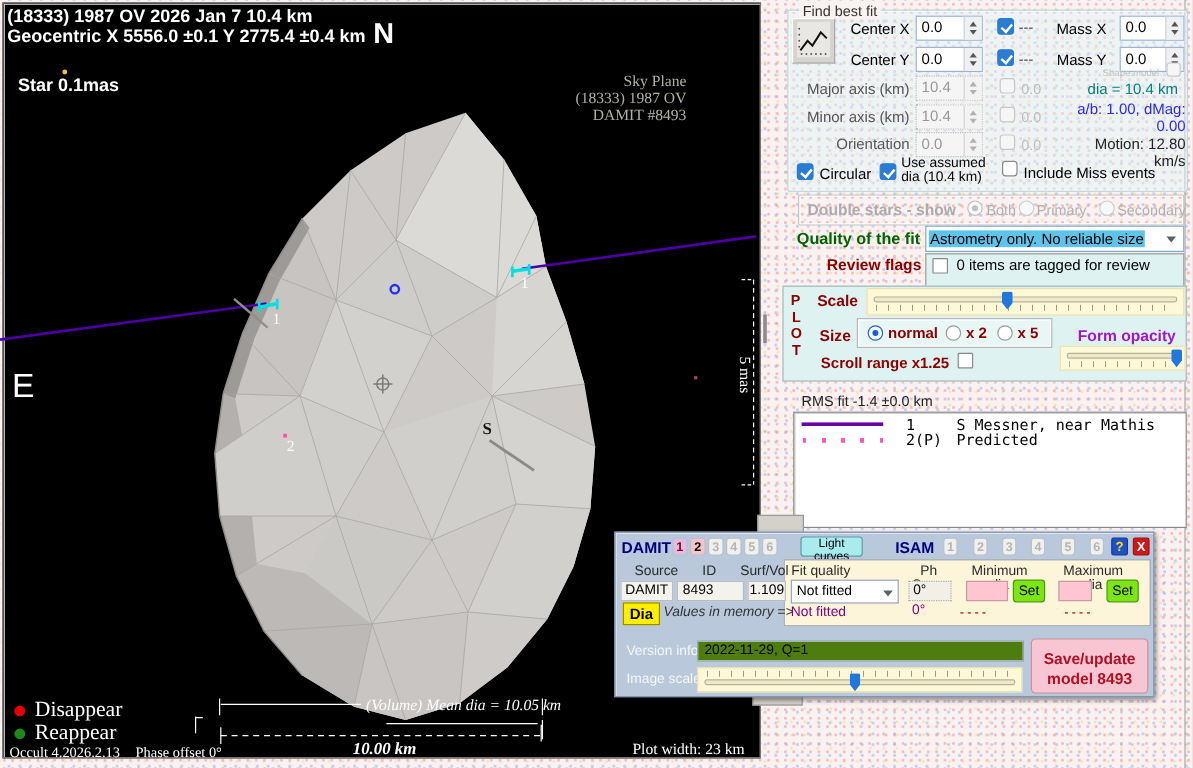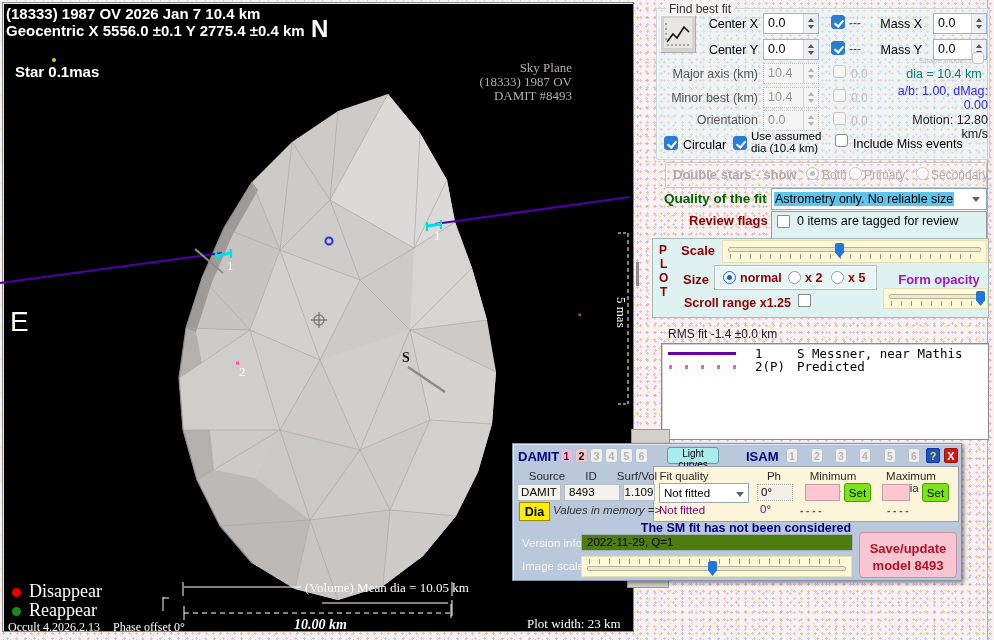--- a/index.html
+++ b/index.html
@@ -150,21 +150,21 @@
   <div class="abs sans wt" style="left:10px;top:306px;font-size:28px;">E</div>
   <div class="abs" style="left:52px;top:58px;width:4px;height:4px;border-radius:50%;background:#e8c830;"></div>
   <div class="abs sans wt" style="left:15px;top:63px;font-size:15px;font-weight:bold;">Star 0.1mas</div>
 
   <div class="abs serif" style="left:360px;top:61px;width:212px;text-align:right;font-size:13px;color:#b4b0a4;line-height:14px;">
     <div>Sky Plane</div>
     <div>(18333) 1987 OV</div>
     <div>DAMIT #8493</div>
   </div>
 
-  <div class="abs serif wt" style="left:305px;top:580px;font-size:13px;">(Volume) Mean dia = 10.05 km</div>
+  <div class="abs serif wt" style="left:305px;top:580px;font-size:13px;font-style:italic;">(Volume) Mean dia = 10.05 km</div>
   <div class="abs serif wt" style="left:294px;top:617px;font-size:14px;font-style:italic;font-weight:bold;">10.00 km</div>
   <div class="abs serif wt" style="left:527px;top:616px;font-size:13px;">Plot width: 23 km</div>
 
   <div class="abs" style="left:12px;top:588px;width:9px;height:9px;border-radius:50%;background:#e80000;"></div>
   <div class="abs serif wt" style="left:29px;top:581px;font-size:18px;">Disappear</div>
   <div class="abs" style="left:12px;top:607px;width:9px;height:9px;border-radius:50%;background:#1a8a1a;"></div>
   <div class="abs serif wt" style="left:29px;top:600px;font-size:18px;">Reappear</div>
   <div class="abs serif wt" style="left:8px;top:620px;font-size:12px;">Occult 4.2026.2.13</div>
   <div class="abs serif wt" style="left:113px;top:620px;font-size:12px;">Phase offset 0°</div>
 
@@ -242,21 +242,21 @@
     <span class="v">10.4</span>
     <span class="ud">
         <span class="tri-up"></span>
         <span class="tri-dn"></span>
       </span>
   </div>
   <span class="abs cb gray" style="left:833px;top:65px;width:13px;height:13px;"></span>
   <div class="abs" style="left:851px;top:67px;font-size:12px;color:#bdbdbd;">0.0</div>
   <div class="abs" style="left:900px;top:67px;width:88px;text-align:center;font-size:12.5px;color:#00807a;">dia = 10.4 km</div>
 
-  <div class="abs" style="left:668px;top:91px;width:90px;text-align:right;font-size:12.5px;color:#555;">Minor best (km)</div>
+  <div class="abs" style="left:668px;top:91px;width:90px;text-align:right;font-size:12.5px;color:#555;">Minor axis (km)</div>
   <div class="abs spin gray" style="left:763px;top:87px;width:56px;height:21px;">
     <span class="v">10.4</span>
     <span class="ud">
         <span class="tri-up"></span>
         <span class="tri-dn"></span>
       </span>
   </div>
   <span class="abs cb gray" style="left:833px;top:89px;width:13px;height:13px;"></span>
   <div class="abs" style="left:851px;top:91px;font-size:12px;color:#bdbdbd;">0.0</div>
   <div class="abs" style="left:880px;top:84px;width:108px;text-align:right;font-size:12.5px;color:#2a2af0;">a/b: 1.00, dMag: 0.00</div>
@@ -389,21 +389,20 @@
     <span class="abs" style="left:369px;top:40px;width:28px;height:17px;background:#ffc6d2;border:1px solid #cc99a6;box-sizing:border-box;"></span>
     <button class="abs" style="left:409px;top:39px;width:27px;height:19px;background:#7de514;border:1px solid #4a9a10;border-radius:3px;font-size:11.5px;padding:0;font-family:'Liberation Sans',sans-serif;">Set</button>
 
     <button class="abs" style="left:6px;top:58px;width:31px;height:19px;background:#ffee00;border:1px solid #988c00;font-weight:bold;font-size:12.5px;padding:0;font-family:'Liberation Sans',sans-serif;">Dia</button>
     <span class="abs" style="left:40px;top:60px;font-size:11.5px;font-style:italic;color:#333;">Values in memory =&gt;</span>
     <span class="abs" style="left:146px;top:60px;font-size:11.5px;color:#800080;">Not fitted</span>
     <span class="abs" style="left:247px;top:59px;font-size:11.5px;color:#800080;">0°</span>
     <span class="abs" style="left:287px;top:61px;font-size:10px;font-weight:bold;color:#b03030;">- - - -</span>
     <span class="abs" style="left:374px;top:61px;font-size:10px;font-weight:bold;color:#b03030;">- - - -</span>
 
-    <div class="abs navy" style="left:20px;top:77px;width:426px;text-align:center;font-size:12.5px;">The SM fit has not been considered</div>
 
     <span class="abs" style="left:9px;top:93px;font-size:11.5px;color:#f6f6f6;">Version info</span>
     <span class="abs" style="left:68px;top:90px;width:272px;height:17px;background:#4d7c0f;border:1px solid #a8b0bc;box-sizing:border-box;font-size:11.5px;line-height:15px;padding-left:5px;">2022-11-29, Q=1</span>
 
     <button class="abs" style="left:346px;top:88px;width:98px;height:46px;background:#f7c6d2;border:1px solid #c890a0;border-radius:4px;padding:4px 0 0 0;font-family:'Liberation Sans',sans-serif;">
       <div style="font-weight:bold;font-size:13px;color:#b01225;line-height:17px;">Save/update</div>
       <div style="font-weight:bold;font-size:13px;color:#b01225;line-height:17px;">model 8493</div>
     </button>
 
     <span class="abs" style="left:9px;top:116px;font-size:11.5px;color:#f6f6f6;">Image scale</span>

